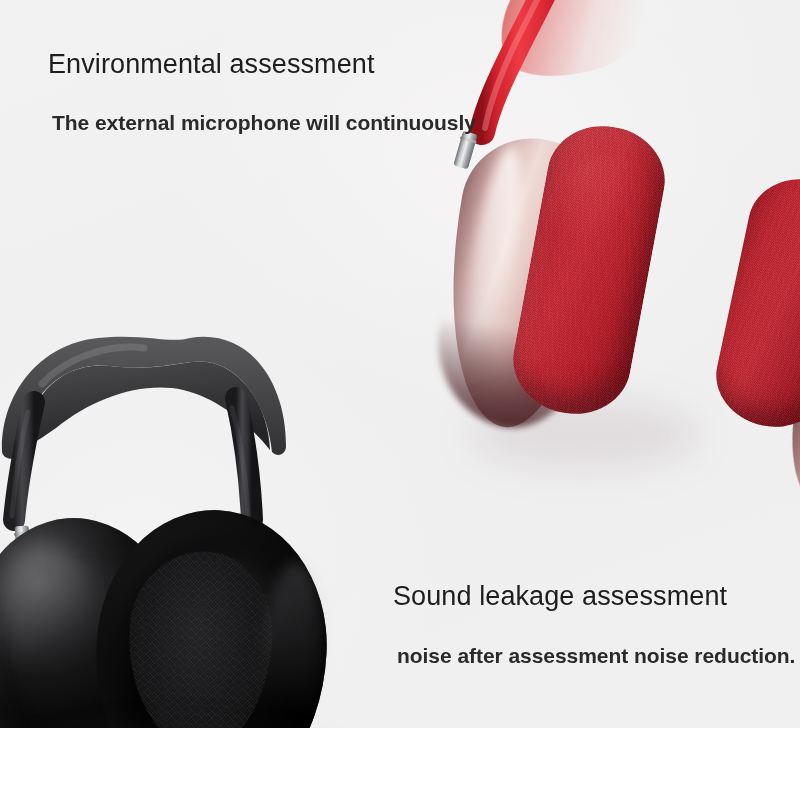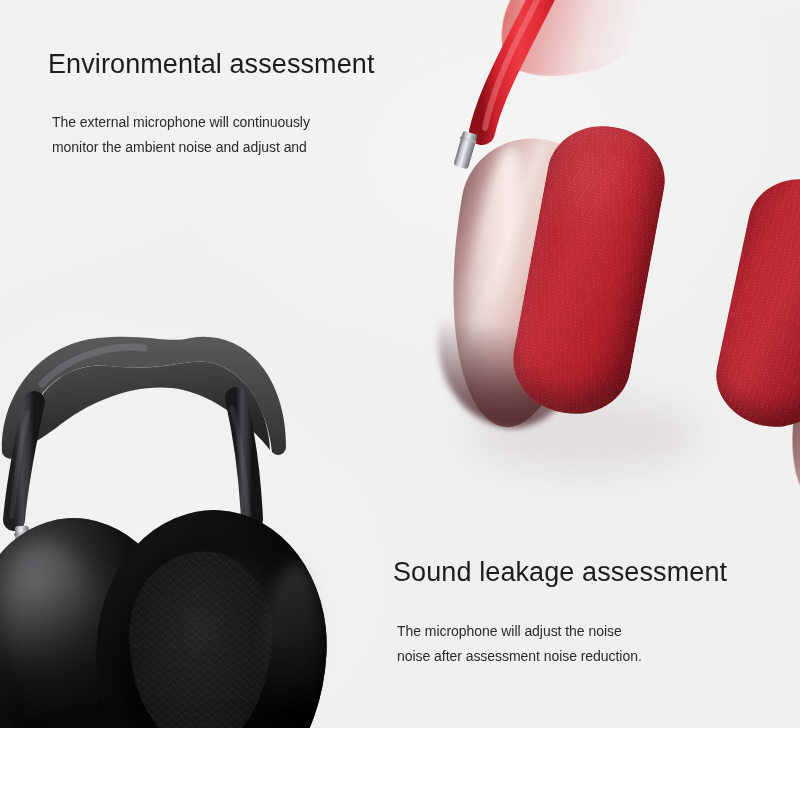--- a/index.html
+++ b/index.html
@@ -30,32 +30,32 @@
   .text-block { position: absolute; }
   .heading {
     font-size: 27px;
     font-weight: 400;
     color: #1d1d1d;
     letter-spacing: 0.1px;
     line-height: 1.25;
     white-space: nowrap;
   }
   .body-copy {
-    font-size: 14px;
-    font-weight: 400;
+    font-size: 21px;
+    font-weight: 700;
     color: #2a2a2a;
     line-height: 25.6px;
     letter-spacing: -0.05px;
   }
   .body-copy .ln { display: block; white-space: nowrap; }
 
   #block-environmental { left: 48px; top: 48px; }
   #block-environmental .body-copy { margin-top: 28px; margin-left: 4px; }
 
-  #block-leakage { left: 393px; top: 556px; }
+  #block-leakage { left: 393px; top: 580px; }
   #block-leakage .body-copy { margin-top: 29px; margin-left: 4px; }
 
   
   .hp { position: absolute; }
   .stem {
     position: absolute;
     background: linear-gradient(90deg,#6e7073 0%,#c9ccce 26%,#eceeef 45%,#aeb2b5 68%,#6b6e71 100%);
     border-radius: 3px;
   }
   .stem::after {
@@ -376,25 +376,23 @@
       <div class="bk-mesh-pad"></div>
     </div>
   </div>
 
   <div class="shadow-soft" id="shadow-black"></div>
 
   <div class="text-block" id="block-environmental">
     <div class="heading">Environmental assessment</div>
     <div class="body-copy">
       <span class="ln">The external microphone will continuously</span>
-      <span class="ln">monitor the ambient noise and adjust and</span>
     </div>
   </div>
 
   <div class="text-block" id="block-leakage">
     <div class="heading">Sound leakage assessment</div>
     <div class="body-copy">
-      <span class="ln">The microphone will adjust the noise</span>
       <span class="ln">noise after assessment noise reduction.</span>
     </div>
   </div>
 
 </div>
 
 </body></html>

